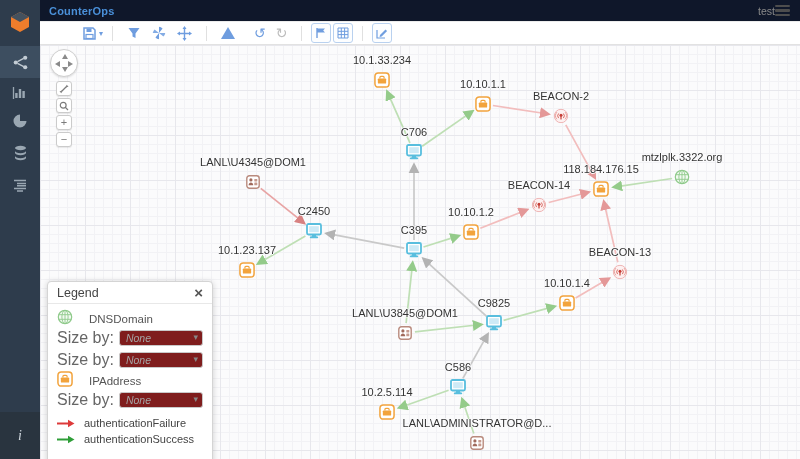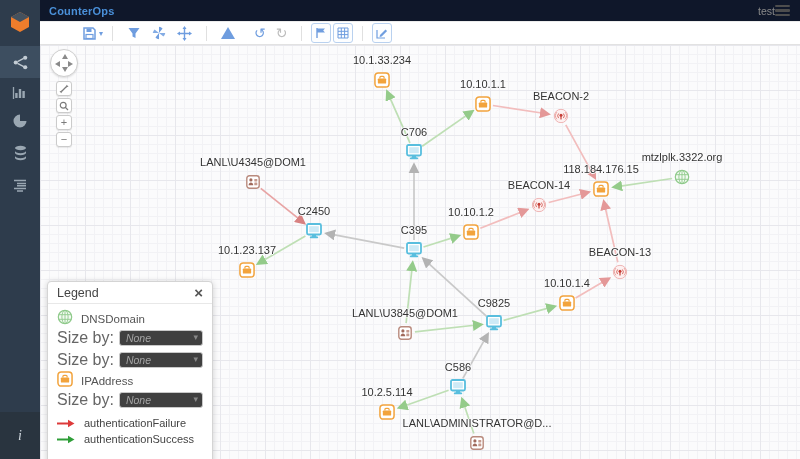--- a/index.html
+++ b/index.html
@@ -72,25 +72,25 @@
   .zbtn svg{display:block;margin:2px auto 0;}
 
   
   .legend{position:absolute;left:7px;top:236px;width:166px;height:210px;background:#fff;
           border:1px solid #d4d4d4;border-radius:4px;box-shadow:0 1px 6px rgba(0,0,0,.18);z-index:20;}
   .lg-head{height:22px;display:flex;align-items:center;justify-content:space-between;
            padding:0 9px;border-bottom:1px solid #e8e8e8;}
   .lg-title{font-size:12.5px;color:#444;}
   .lg-close{font-size:15px;color:#555;cursor:pointer;line-height:1;font-weight:bold;}
   .lg-body{padding:4px 9px 0 9px;}
-  .lg-type-row{display:flex;align-items:center;gap:8px;height:17px;margin-top:2px;}
+  .lg-type-row{display:flex;align-items:center;gap:16px;height:17px;margin-top:2px;}
   .lg-type-row .tlabel{font-size:11.5px;color:#555;}
   .lg-sizeby{display:flex;align-items:center;gap:5px;height:19px;margin:1px 0 3px 0;}
   .lg-sizeby .sblabel{font-size:16px;color:#666;white-space:nowrap;}
-  .sb-select{position:relative;flex:1;height:16px;border:1px solid #c9c9c9;border-radius:3px;background:#404040;
+  .sb-select{position:relative;flex:1;height:16px;border:1px solid #c9c9c9;border-radius:3px;background:#7f1d1d;
              display:flex;align-items:center;padding:0 14px 0 6px;cursor:pointer;}
   .sb-select .val{font-size:10.5px;font-style:italic;color:#a5a5a5;}
   .sb-select::after{content:"▾";position:absolute;right:4px;top:1px;font-size:9px;color:#888;}
   .lg-edges{margin-top:6px;}
   .lg-edge-row{display:flex;align-items:center;gap:9px;height:16px;}
   .lg-edge-row .elabel{font-size:11px;color:#444;}
 </style>
 </head>
 <body>
 

